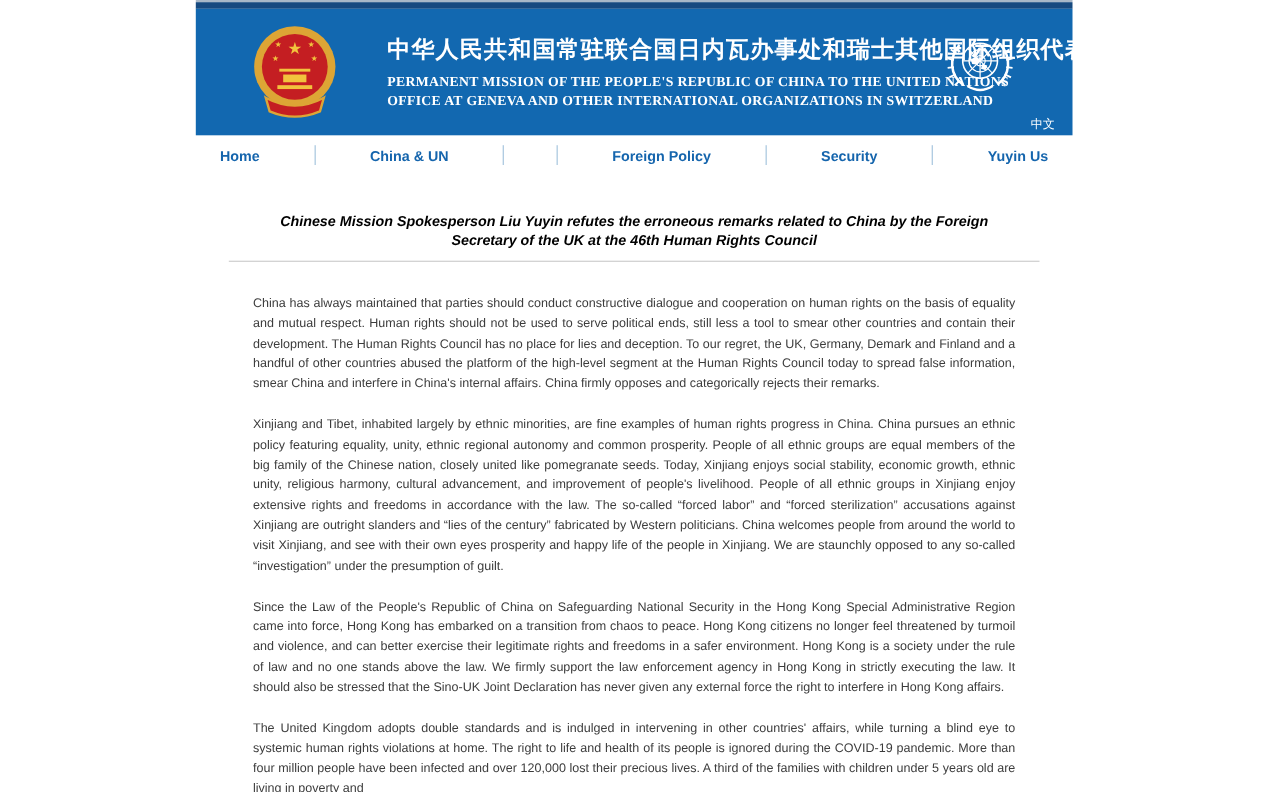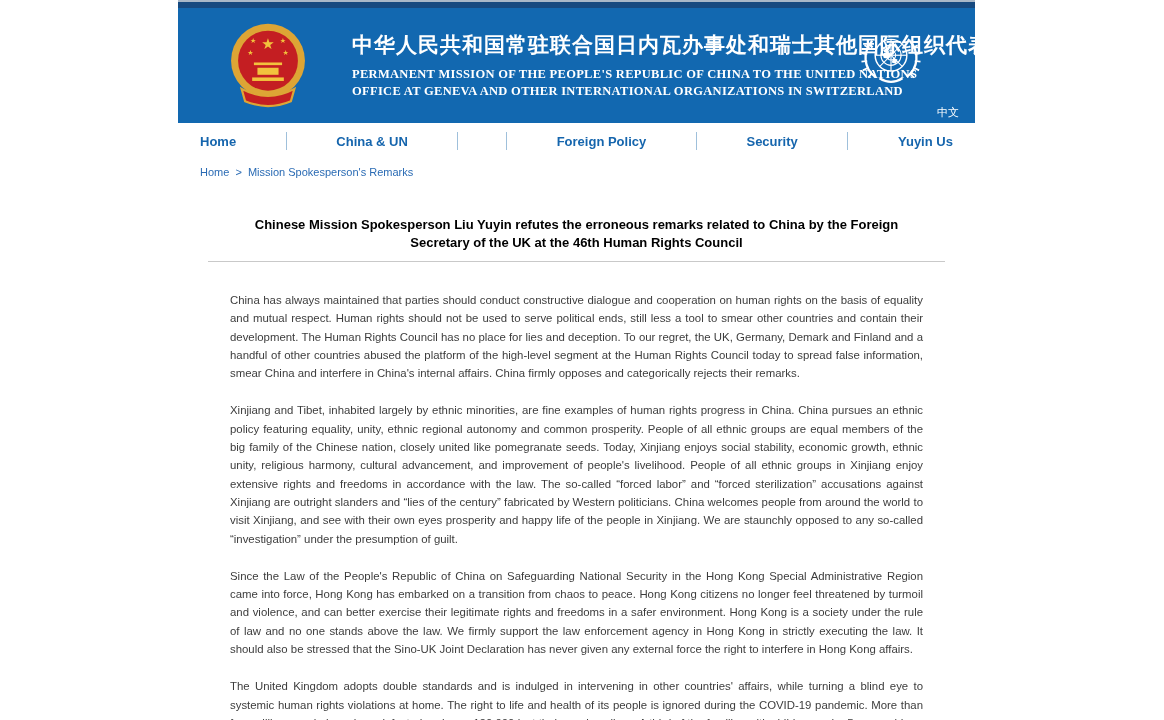--- a/index.html
+++ b/index.html
@@ -86,20 +86,21 @@
   
   .article { padding: 0 52px; }
   .article-title {
     margin: 38px auto 0;
     max-width: 700px;
     text-align: center;
     font-size: 13px;
     font-weight: bold;
     color: #000000;
     line-height: 18px;
+    font-style: italic;
   }
   .article-date {
     margin-top: 4px;
     text-align: center;
     font-size: 11px;
     color: #4a4a4a;
   }
   .article-rule {
     border: none;
     border-top: 1px solid #c9c9c9;
@@ -169,25 +170,20 @@
     <span class="nav-item">China &amp; UN</span>
     <span class="nav-sep"></span>
     <span class="nav-sep"></span>
     <span class="nav-item">Foreign Policy</span>
     <span class="nav-sep"></span>
     <span class="nav-item">Security</span>
     <span class="nav-sep"></span>
     <span class="nav-item">Yuyin Us</span>
   </div>
 
-  <div class="breadcrumb">
-    <span class="crumb">Home</span>
-    <span class="sep">&gt;</span>
-    <span class="crumb">Mission Spokesperson's Remarks</span>
-  </div>
 
   <div class="article">
     <h1 class="article-title">Chinese Mission Spokesperson Liu Yuyin refutes the erroneous remarks related to China by the Foreign Secretary of the UK at the 46th Human Rights Council</h1>
     <hr class="article-rule">
     <div class="article-body">
       <p>China has always maintained that parties should conduct constructive dialogue and cooperation on human rights on the basis of equality and mutual respect. Human rights should not be used to serve political ends, still less a tool to smear other countries and contain their development. The Human Rights Council has no place for lies and deception. To our regret, the UK, Germany, Demark and Finland and a handful of other countries abused the platform of the high-level segment at the Human Rights Council today to spread false information, smear China and interfere in China's internal affairs. China firmly opposes and categorically rejects their remarks.</p>
       <p>Xinjiang and Tibet, inhabited largely by ethnic minorities, are fine examples of human rights progress in China. China pursues an ethnic policy featuring equality, unity, ethnic regional autonomy and common prosperity. People of all ethnic groups are equal members of the big family of the Chinese nation, closely united like pomegranate seeds. Today, Xinjiang enjoys social stability, economic growth, ethnic unity, religious harmony, cultural advancement, and improvement of people's livelihood. People of all ethnic groups in Xinjiang enjoy extensive rights and freedoms in accordance with the law. The so-called “forced labor” and “forced sterilization” accusations against Xinjiang are outright slanders and “lies of the century” fabricated by Western politicians. China welcomes people from around the world to visit Xinjiang, and see with their own eyes prosperity and happy life of the people in Xinjiang. We are staunchly opposed to any so-called “investigation” under the presumption of guilt.</p>
       <p>Since the Law of the People's Republic of China on Safeguarding National Security in the Hong Kong Special Administrative Region came into force, Hong Kong has embarked on a transition from chaos to peace. Hong Kong citizens no longer feel threatened by turmoil and violence, and can better exercise their legitimate rights and freedoms in a safer environment. Hong Kong is a society under the rule of law and no one stands above the law. We firmly support the law enforcement agency in Hong Kong in strictly executing the law. It should also be stressed that the Sino-UK Joint Declaration has never given any external force the right to interfere in Hong Kong affairs.</p>
       <p>The United Kingdom adopts double standards and is indulged in intervening in other countries' affairs, while turning a blind eye to systemic human rights violations at home. The right to life and health of its people is ignored during the COVID-19 pandemic. More than four million people have been infected and over 120,000 lost their precious lives. A third of the families with children under 5 years old are living in poverty and</p>
     </div>

